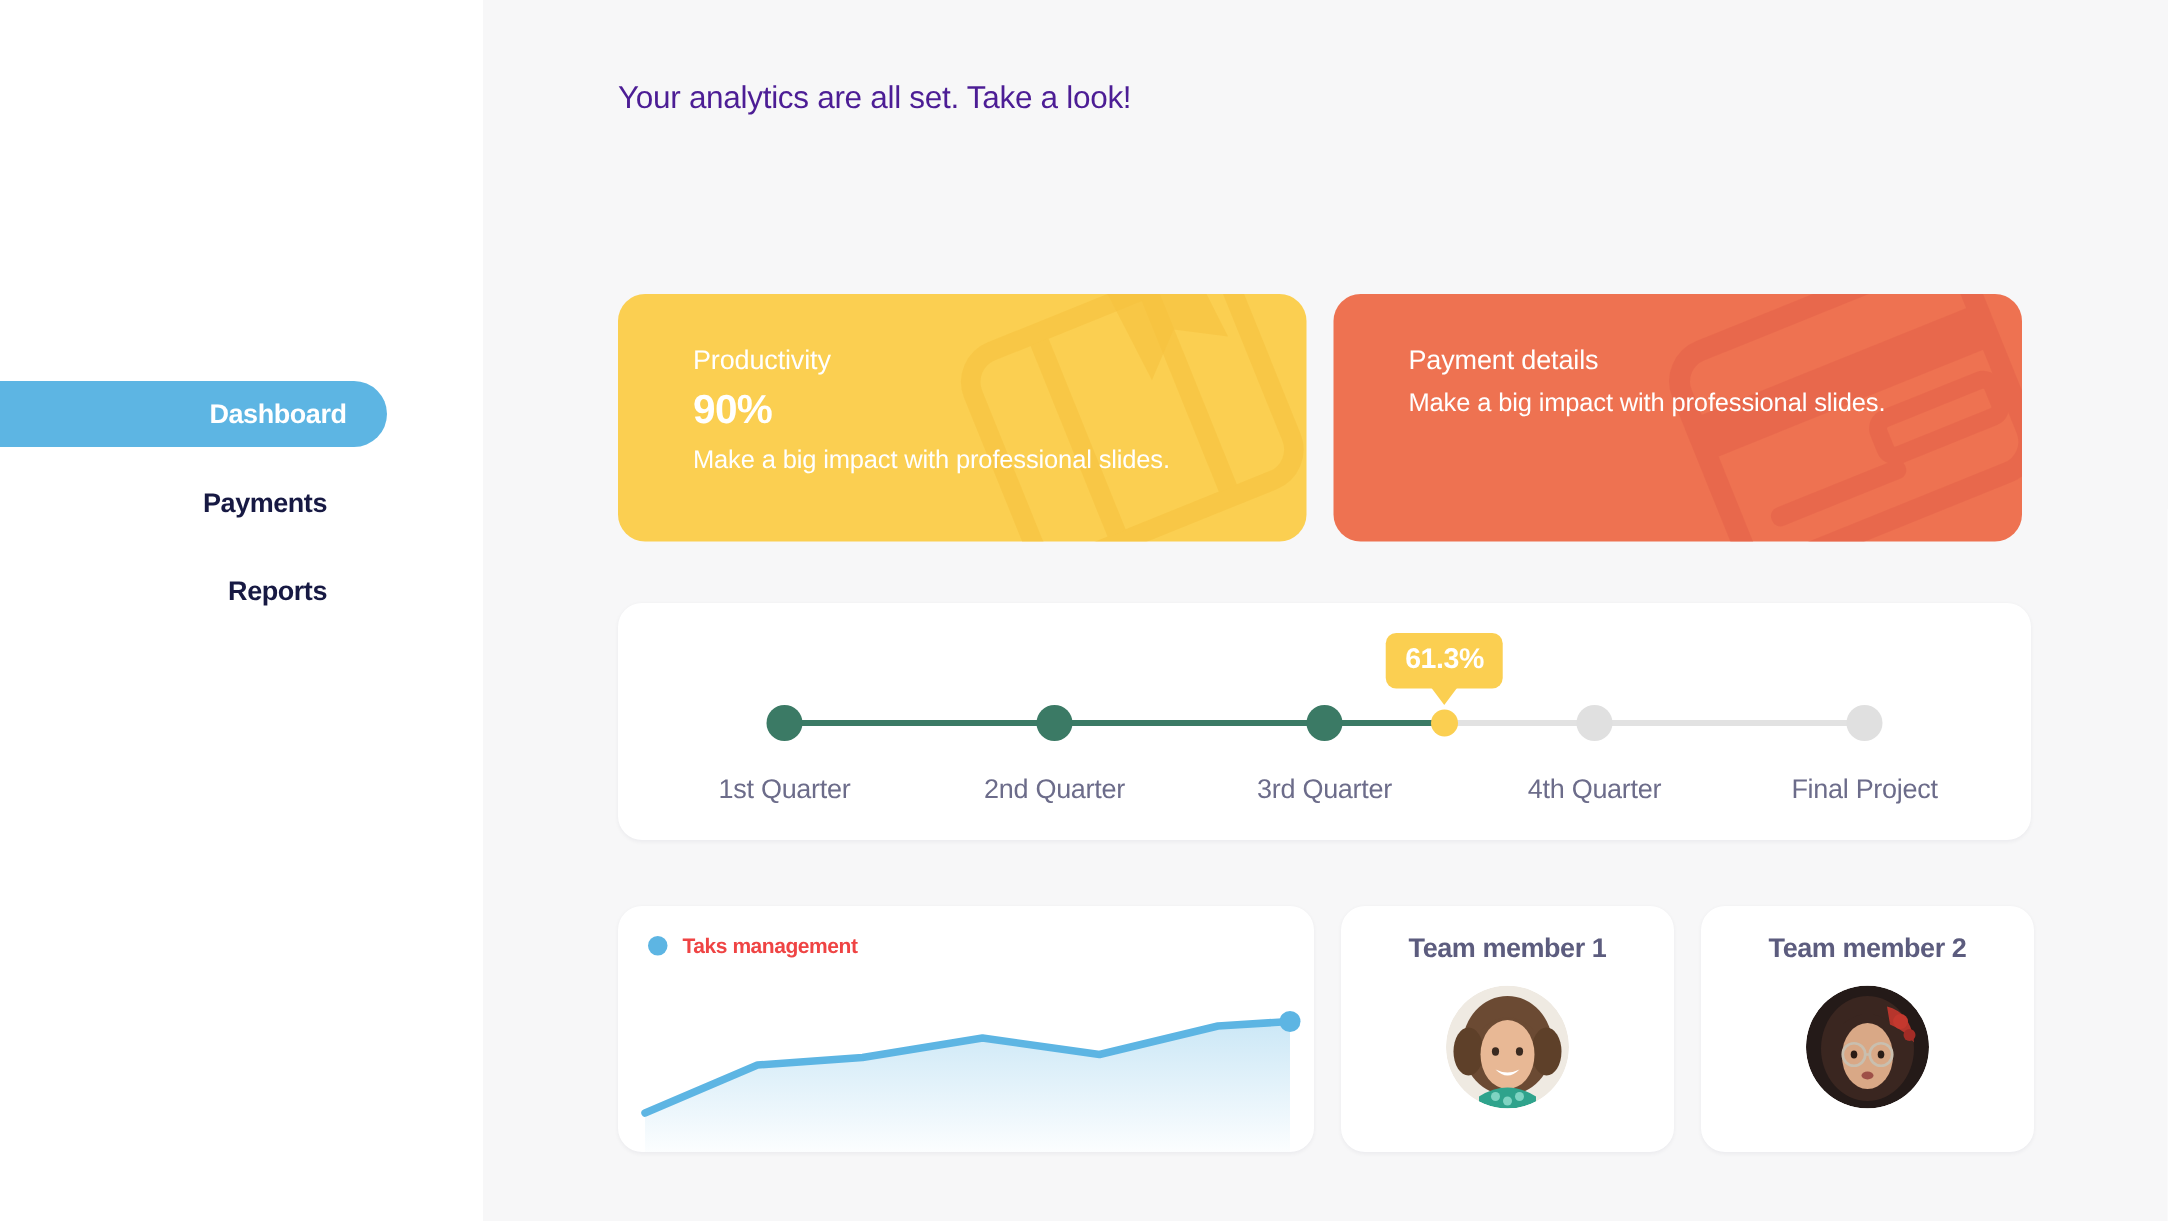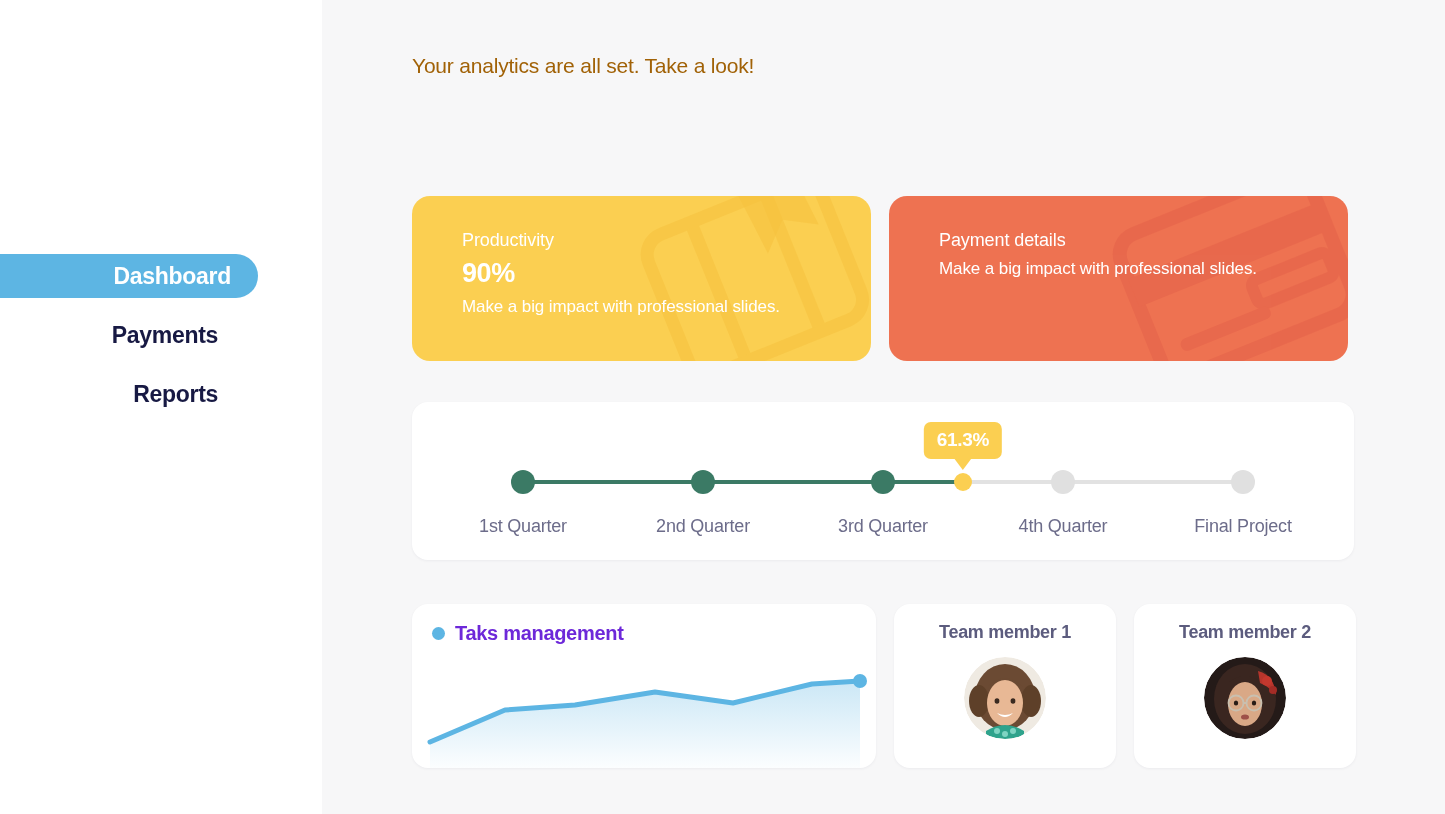--- a/index.html
+++ b/index.html
@@ -13,42 +13,42 @@
 
   
   .sidebar {
     width:322px; height:814px; background:#ffffff;
     position:relative; flex:0 0 322px;
   }
   .nav { position:absolute; top:254px; left:0; width:322px; }
   .nav-item {
     height:44px; display:flex; align-items:center; justify-content:flex-end;
     padding-right:91px; margin-bottom:15px;
-    font-size:23px; font-weight:700; letter-spacing:-0.3px;
+    font-size:18px; font-weight:700; letter-spacing:-0.3px;
     color:#171943; cursor:pointer; white-space:nowrap;
   }
   .nav-item.active {
     background:#5DB5E3; color:#ffffff;
     border-top-right-radius:22px; border-bottom-right-radius:22px;
     width:258px; justify-content:flex-end; padding-right:27px;
   }
   .nav-item:not(.active){ padding-right:104px; }
 
   
   .main {
     flex:1; height:814px; background:#F7F7F8;
     position:relative; padding:0;
   }
   .page-head { position:absolute; left:90px; top:40px; }
   .page-title {
     font-size:58px; font-weight:700; color:#171943;
     letter-spacing:-1.6px; line-height:1.08;
   }
   .page-sub {
-    margin-top:14px; font-size:21px; color:#a16207;
+    margin-top:14px; font-size:21px; color:#4c1d95;
     letter-spacing:-0.2px;
   }
 
   
   .stat-row {
     position:absolute; left:90px; top:196px;
     display:flex; gap:18px;
   }
   .stat-card {
     width:459px; height:165px; border-radius:18px;
@@ -95,21 +95,21 @@
   }
 
   
   .bottom-row { position:absolute; left:90px; top:604px; display:flex; gap:18px; }
   .chart-card {
     width:464px; height:164px; background:#ffffff; border-radius:16px;
     position:relative; overflow:hidden; box-shadow:0 1px 3px rgba(20,20,60,.05);
   }
   .chart-legend {
     position:absolute; left:20px; top:18px; display:flex; align-items:center; gap:10px;
-    font-size:20px; font-weight:700; color:#6d28d9; letter-spacing:-0.3px;
+    font-size:14px; font-weight:700; color:#ef4444; letter-spacing:-0.3px;
   }
   .legend-dot { width:13px; height:13px; border-radius:50%; background:#5DB5E3; display:block; }
   .chart-svg { position:absolute; left:0; top:0; width:464px; height:164px; }
 
   .member-card {
     width:222px; height:164px; background:#ffffff; border-radius:16px;
     position:relative; box-shadow:0 1px 3px rgba(20,20,60,.05);
     display:flex; flex-direction:column; align-items:center; padding-top:18px;
   }
   .member-name { font-size:18px; font-weight:700; color:#5C5C7E; letter-spacing:-0.3px; }

